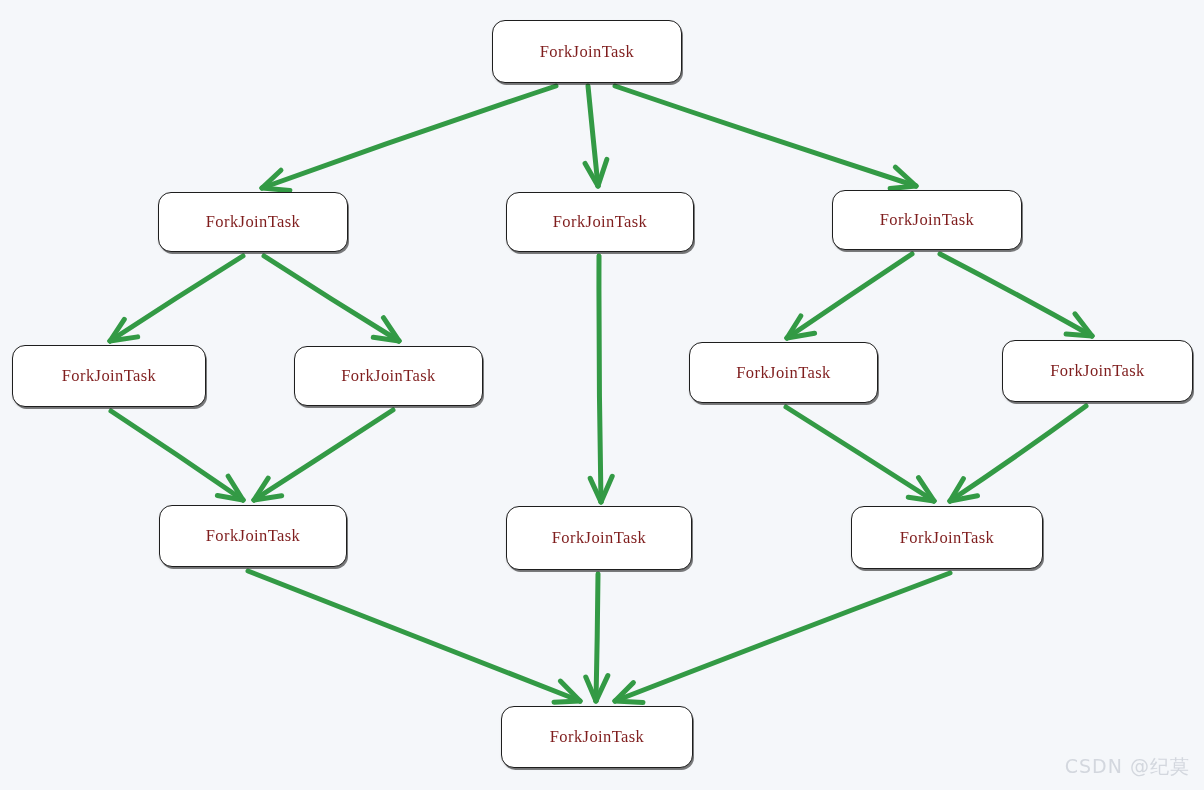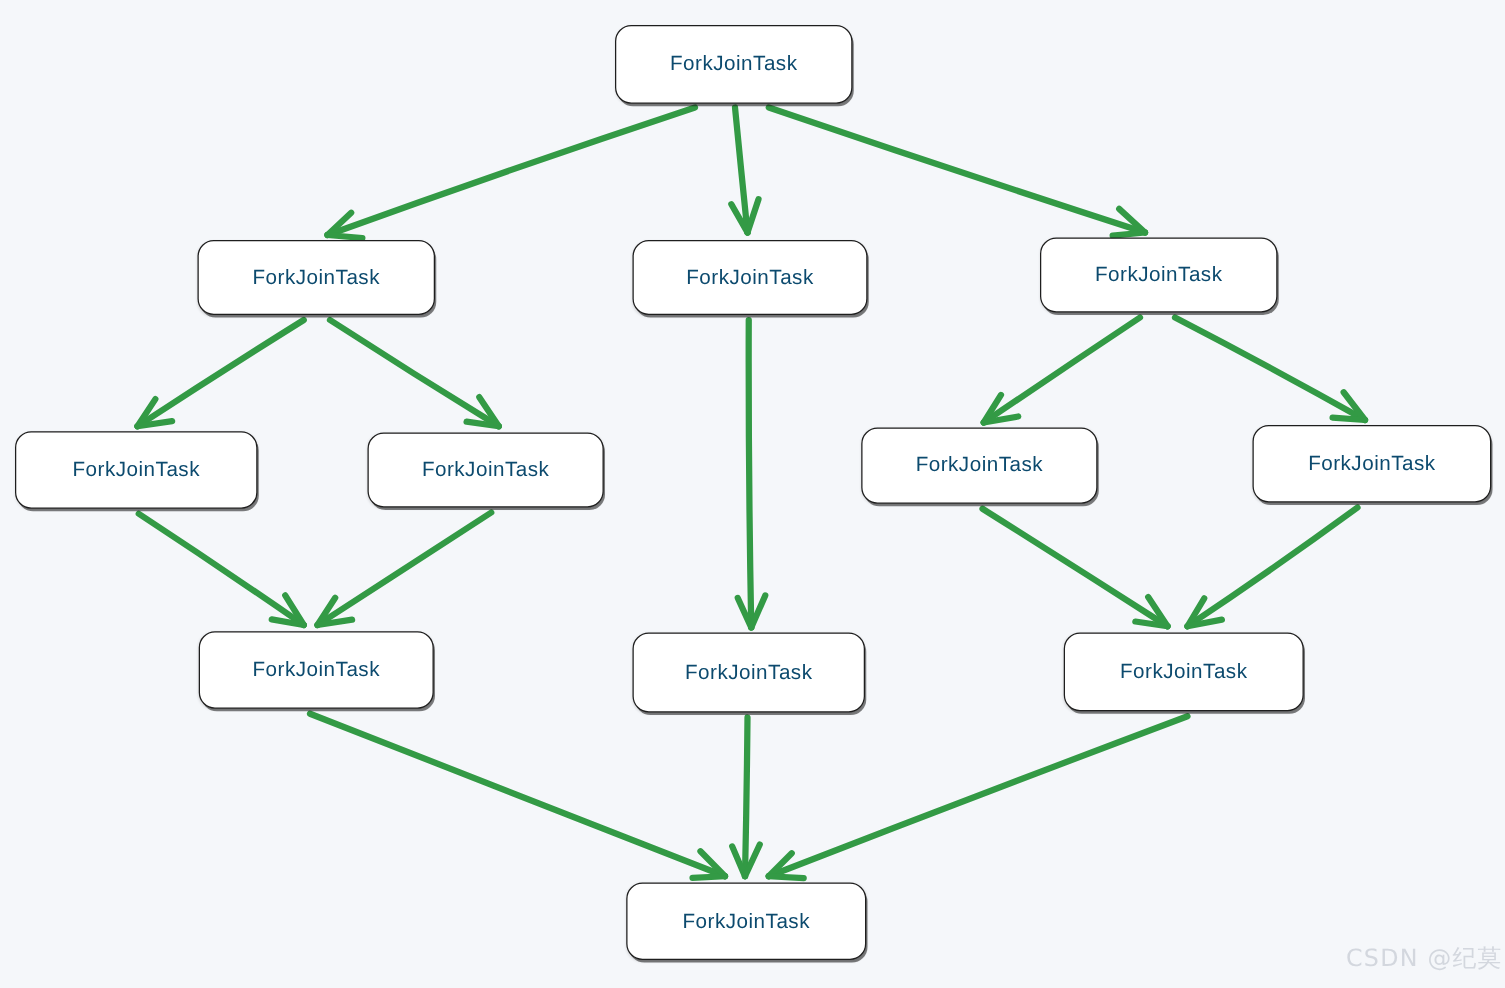--- a/index.html
+++ b/index.html
@@ -35,30 +35,30 @@
     background: #ffffff;
     border: 1.9px solid #1e1e1e;
     border-radius: 13px;
     display: flex;
     align-items: center;
     justify-content: center;
     box-shadow: 1.5px 2.5px 0 -0.5px rgba(25,25,25,0.55),
                 0 1px 2px rgba(0,0,0,0.12);
   }
   .node-label {
-    font-family: Liberation Sans, sans-serif;
+    font-family: Liberation Serif, serif;
     font-size: 16.5px;
     letter-spacing: 0.4px;
-    color: #0c4a6e;
+    color: #7f1d1d;
     white-space: nowrap;
     user-select: none;
   }
   #watermark {
     position: absolute;
-    right: 2px;
+    right: 14px;
     bottom: 10px;
     font-family: "DejaVu Sans", sans-serif;
     font-size: 19px;
     color: #d3d7de;
     letter-spacing: 1px;
     user-select: none;
   }
 </style>
 </head>
 <body>

